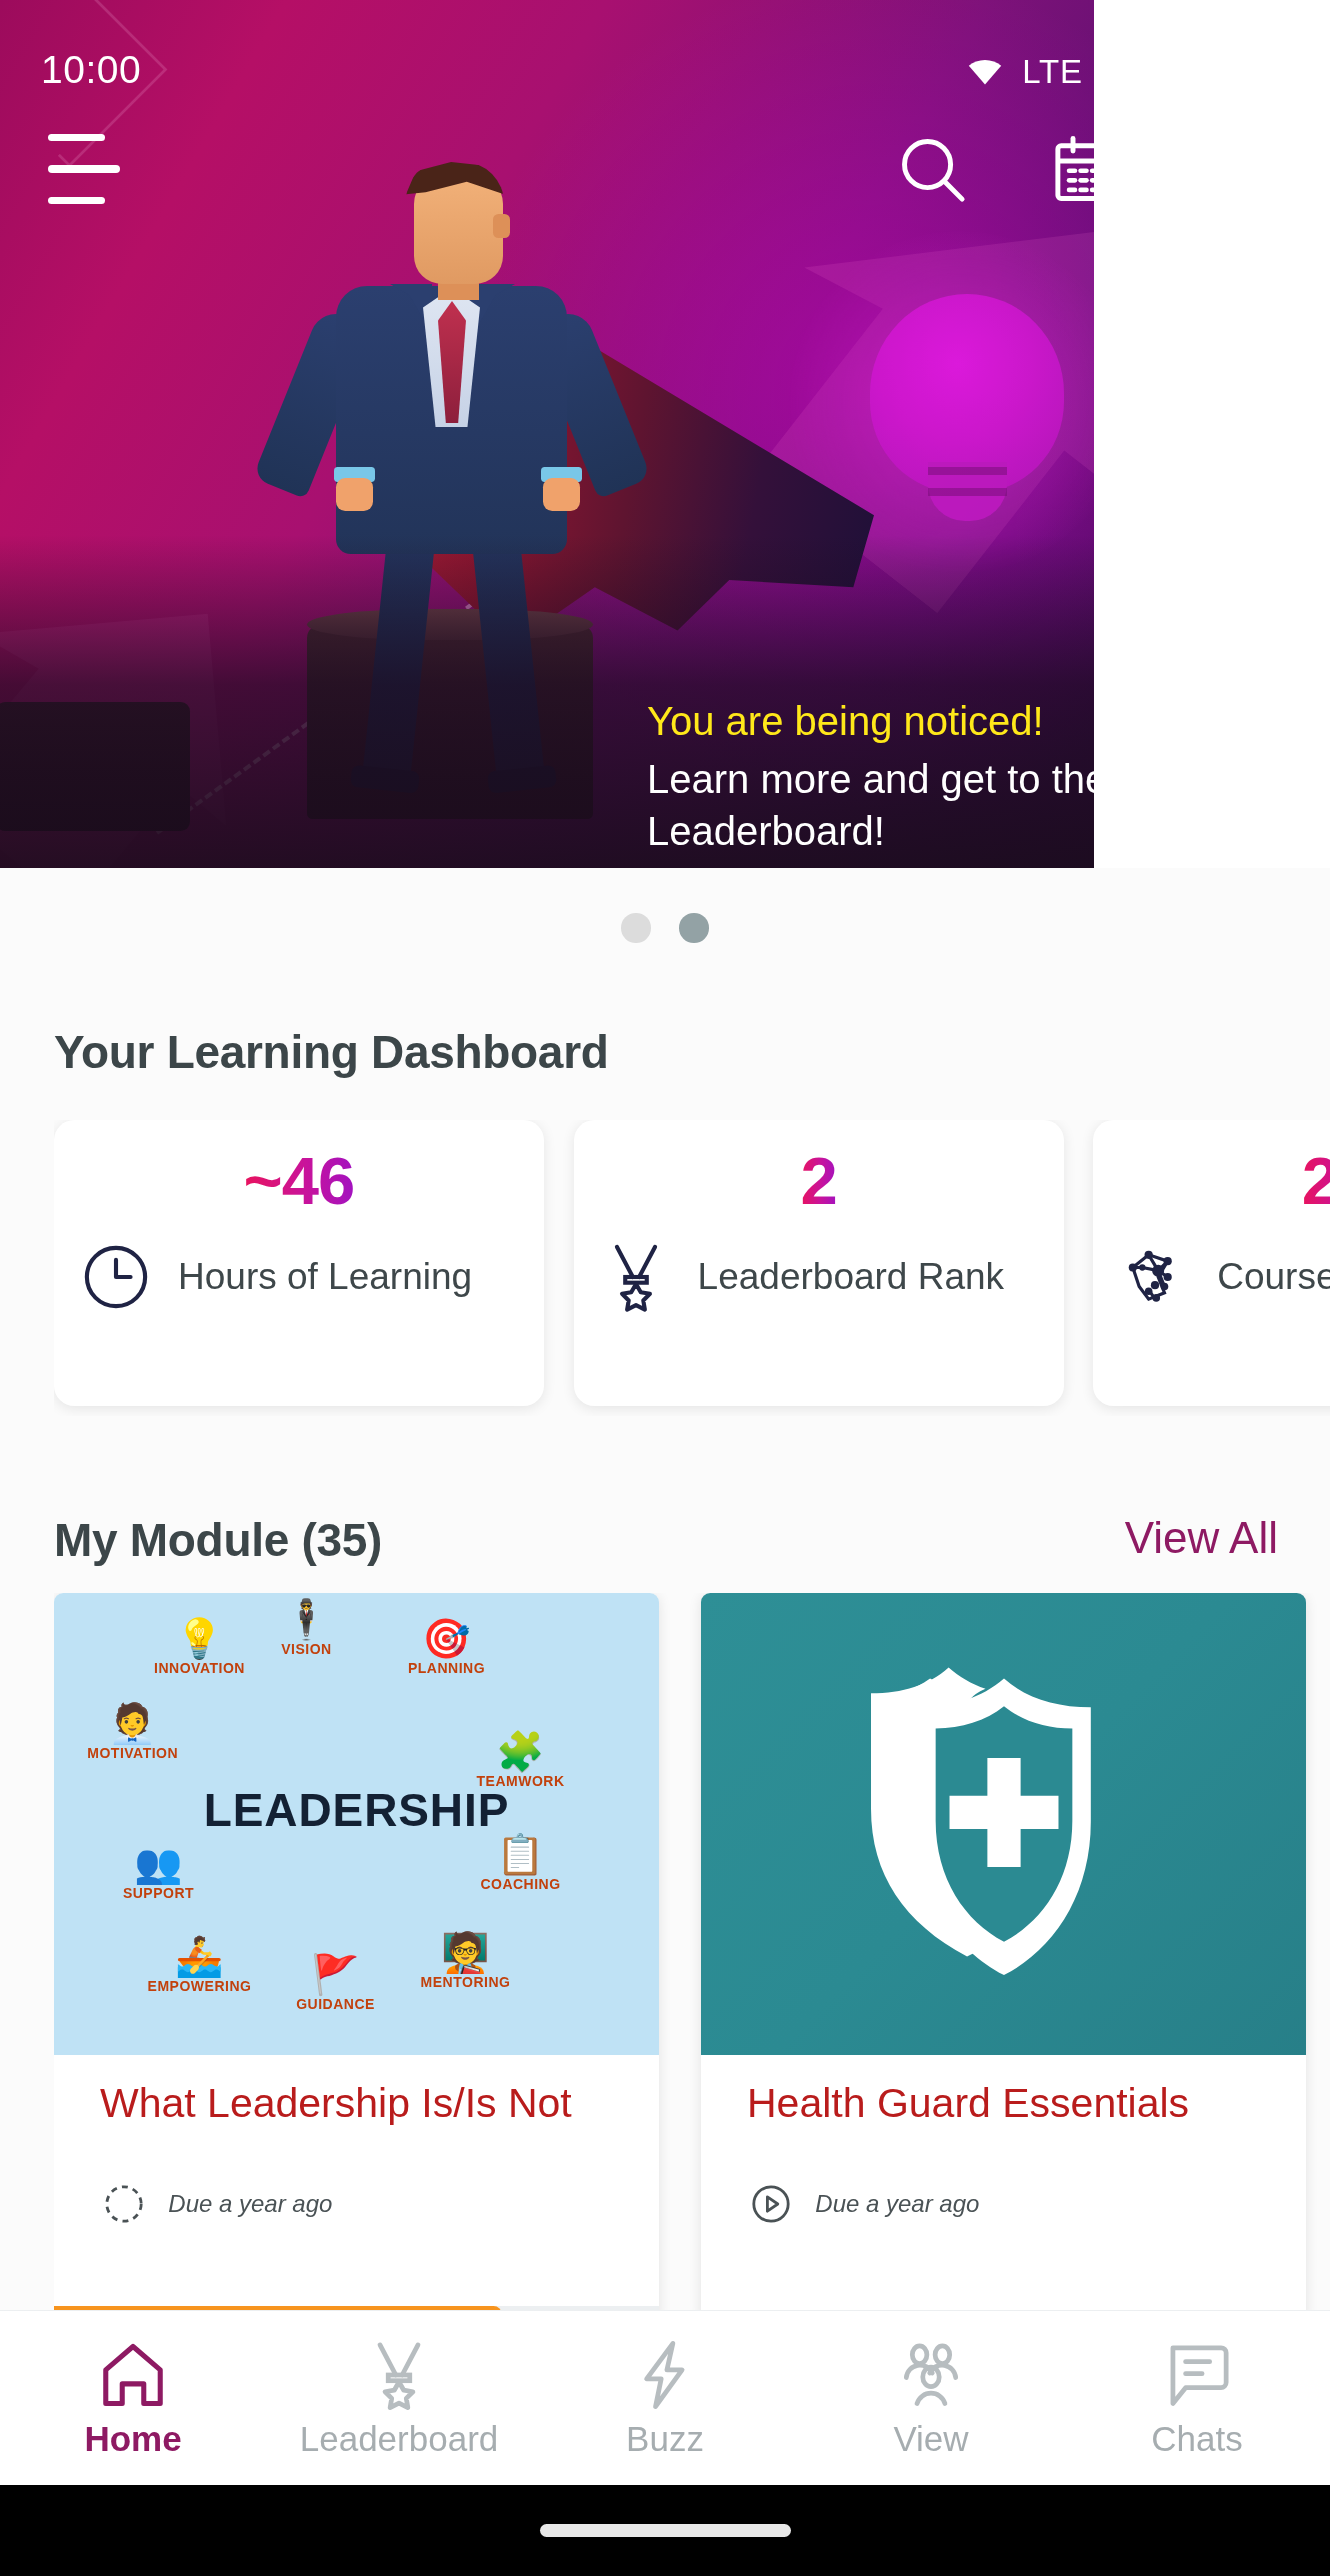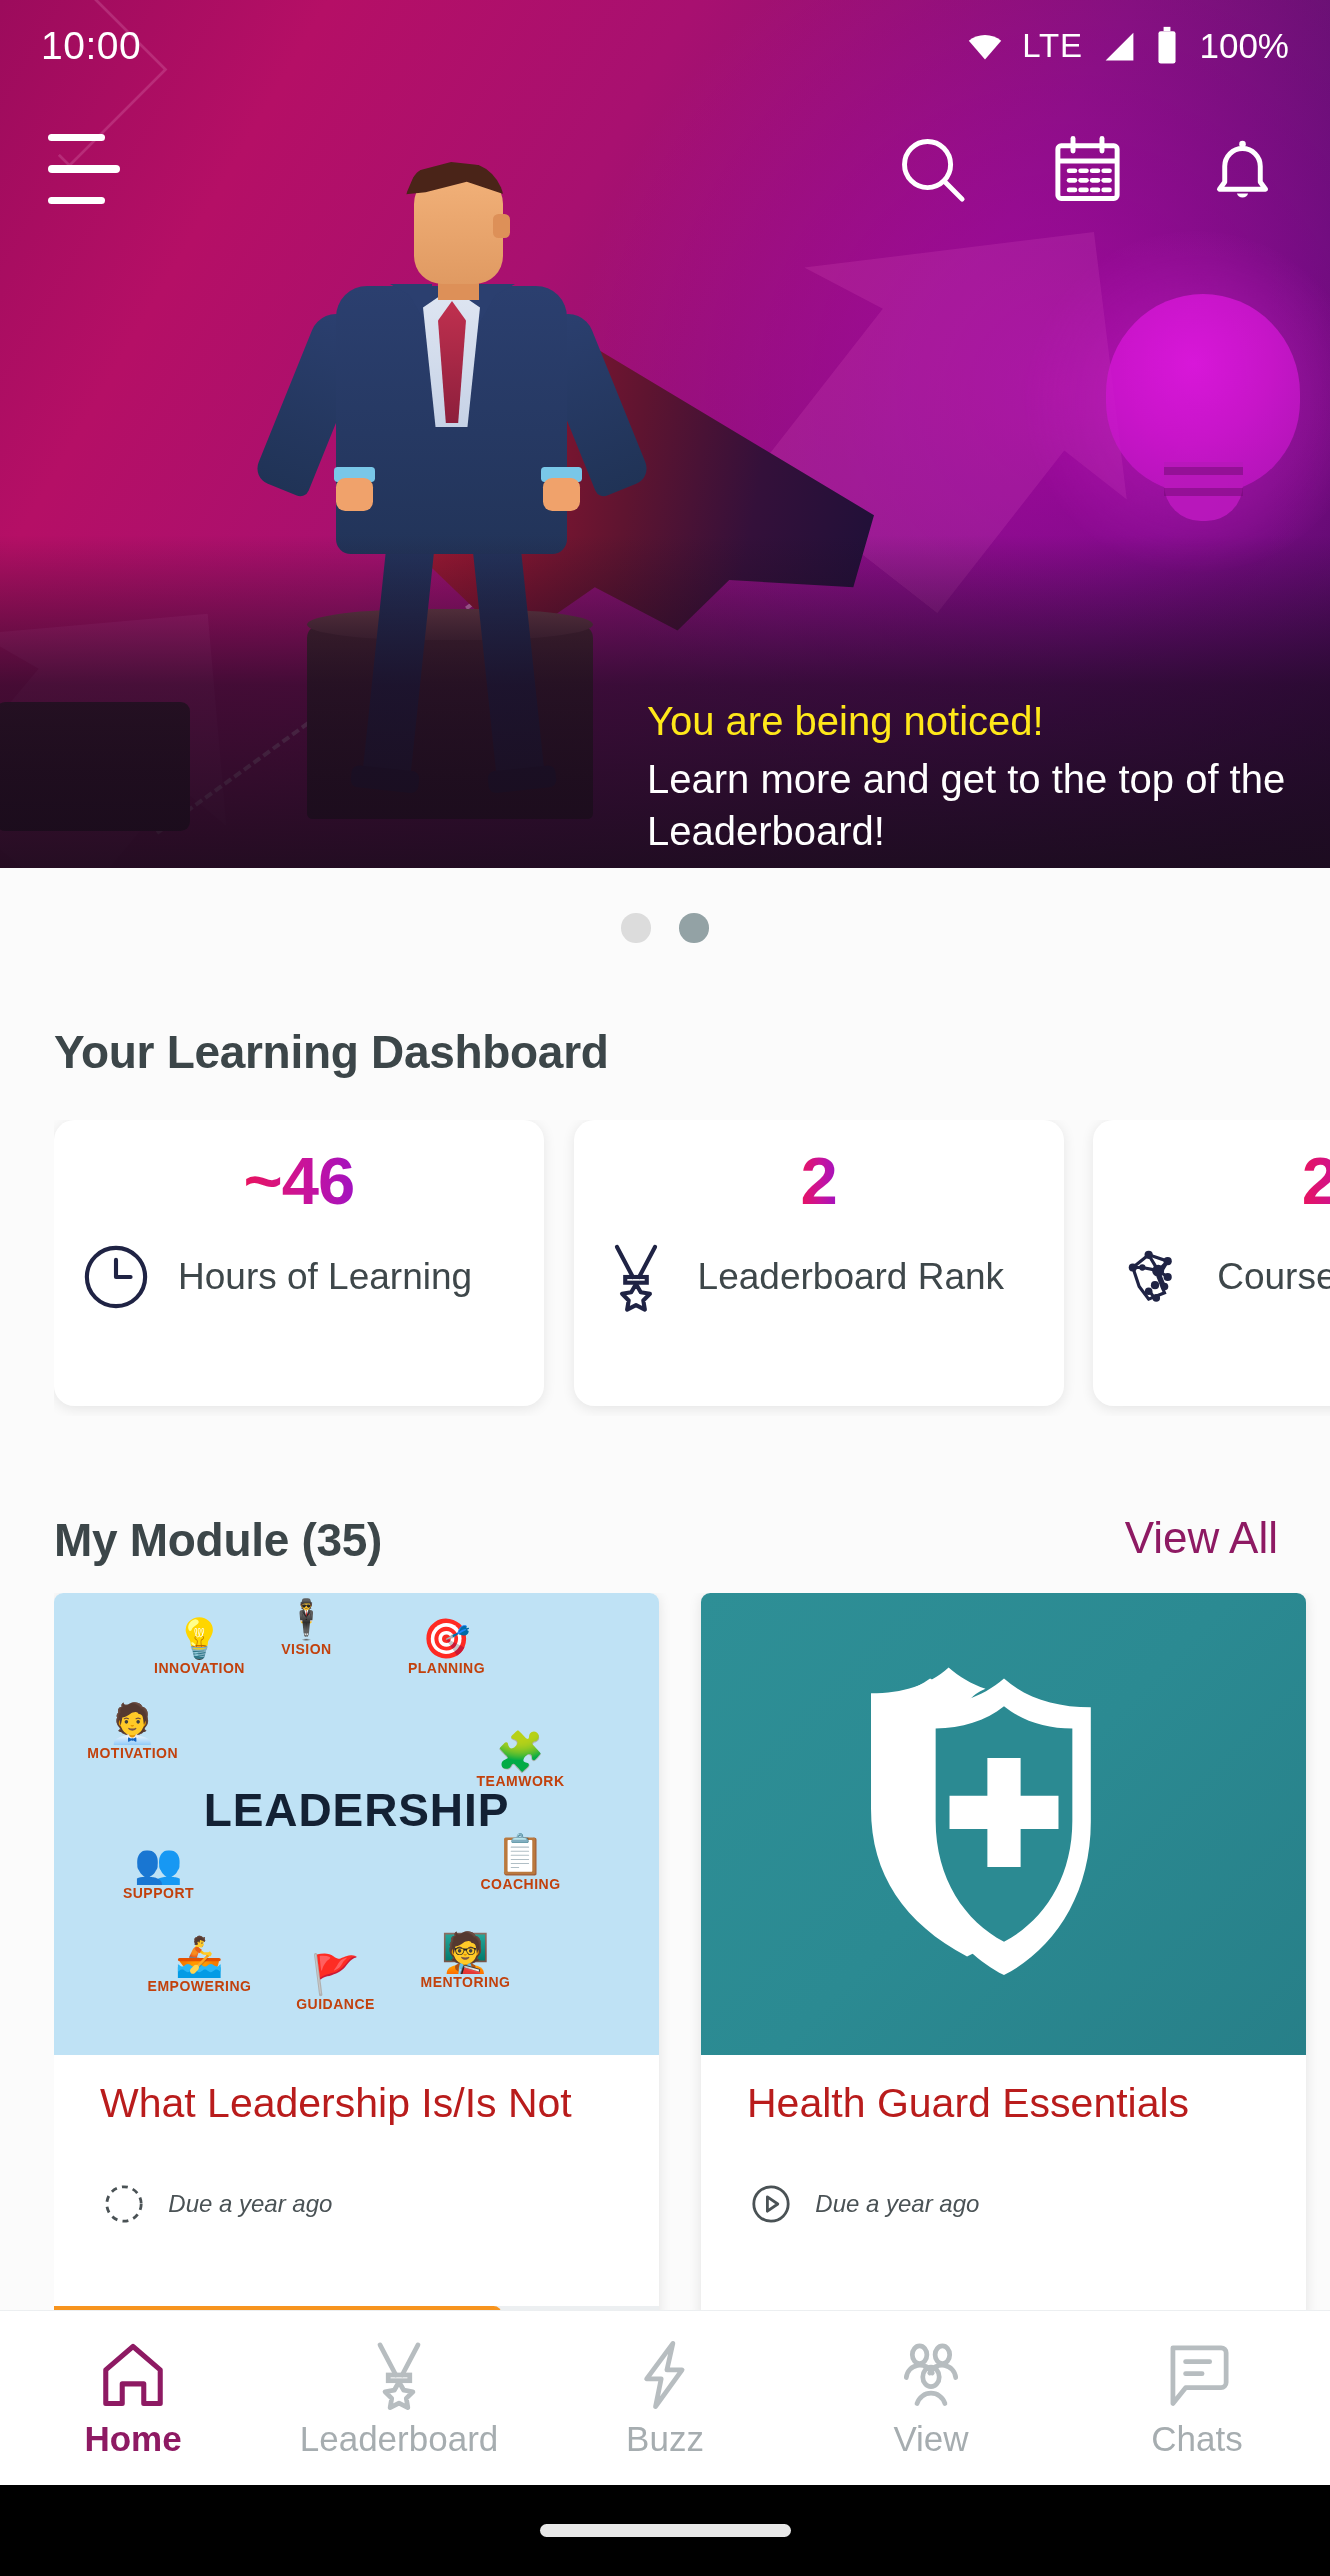--- a/index.html
+++ b/index.html
@@ -7,31 +7,31 @@
   body {
     font-family:"Liberation Sans", sans-serif;
     background:#ffffff;
     overflow:hidden;
     position:relative;
   }
 
   
   .statusbar{
     position:absolute; top:0; left:0; width:1330px; height:92px;
-    display:flex; align-items:center; justify-content:space-between;
+    display:flex; align-items:flex-end; justify-content:space-between;
     padding:0 41px; z-index:40; color:#fff;
   }
   .status-time{ font-size:39px; letter-spacing:0.5px; }
   .status-right{ display:flex; align-items:center; gap:16.6px; }
   .status-lte{ font-size:33px; letter-spacing:0.9px; }
   .status-batt-pct{ font-size:35px; margin-left:3.7px; }
 
   
   .hero{
-    position:absolute; top:0; left:0; width:1330px; height:868px;
+    position:absolute; top:0; left:0; width:1094px; height:868px;
     overflow:hidden;
     background:
       radial-gradient(circle at 80% 45%, rgba(200,0,190,.55) 0%, rgba(200,0,190,0) 42%),
       linear-gradient(120deg,#9c0b5c 0%, #b50f66 18%, #a81070 38%, #7d1279 62%, #5c1070 80%, #3e0b55 100%);
   }
   .hero-dark{
     position:absolute; left:0; bottom:0; width:1330px; height:333px;
     background:linear-gradient(180deg, rgba(30,10,35,0) 0%, rgba(28,10,32,.72) 45%, rgba(26,12,28,.93) 100%);
   }
   

